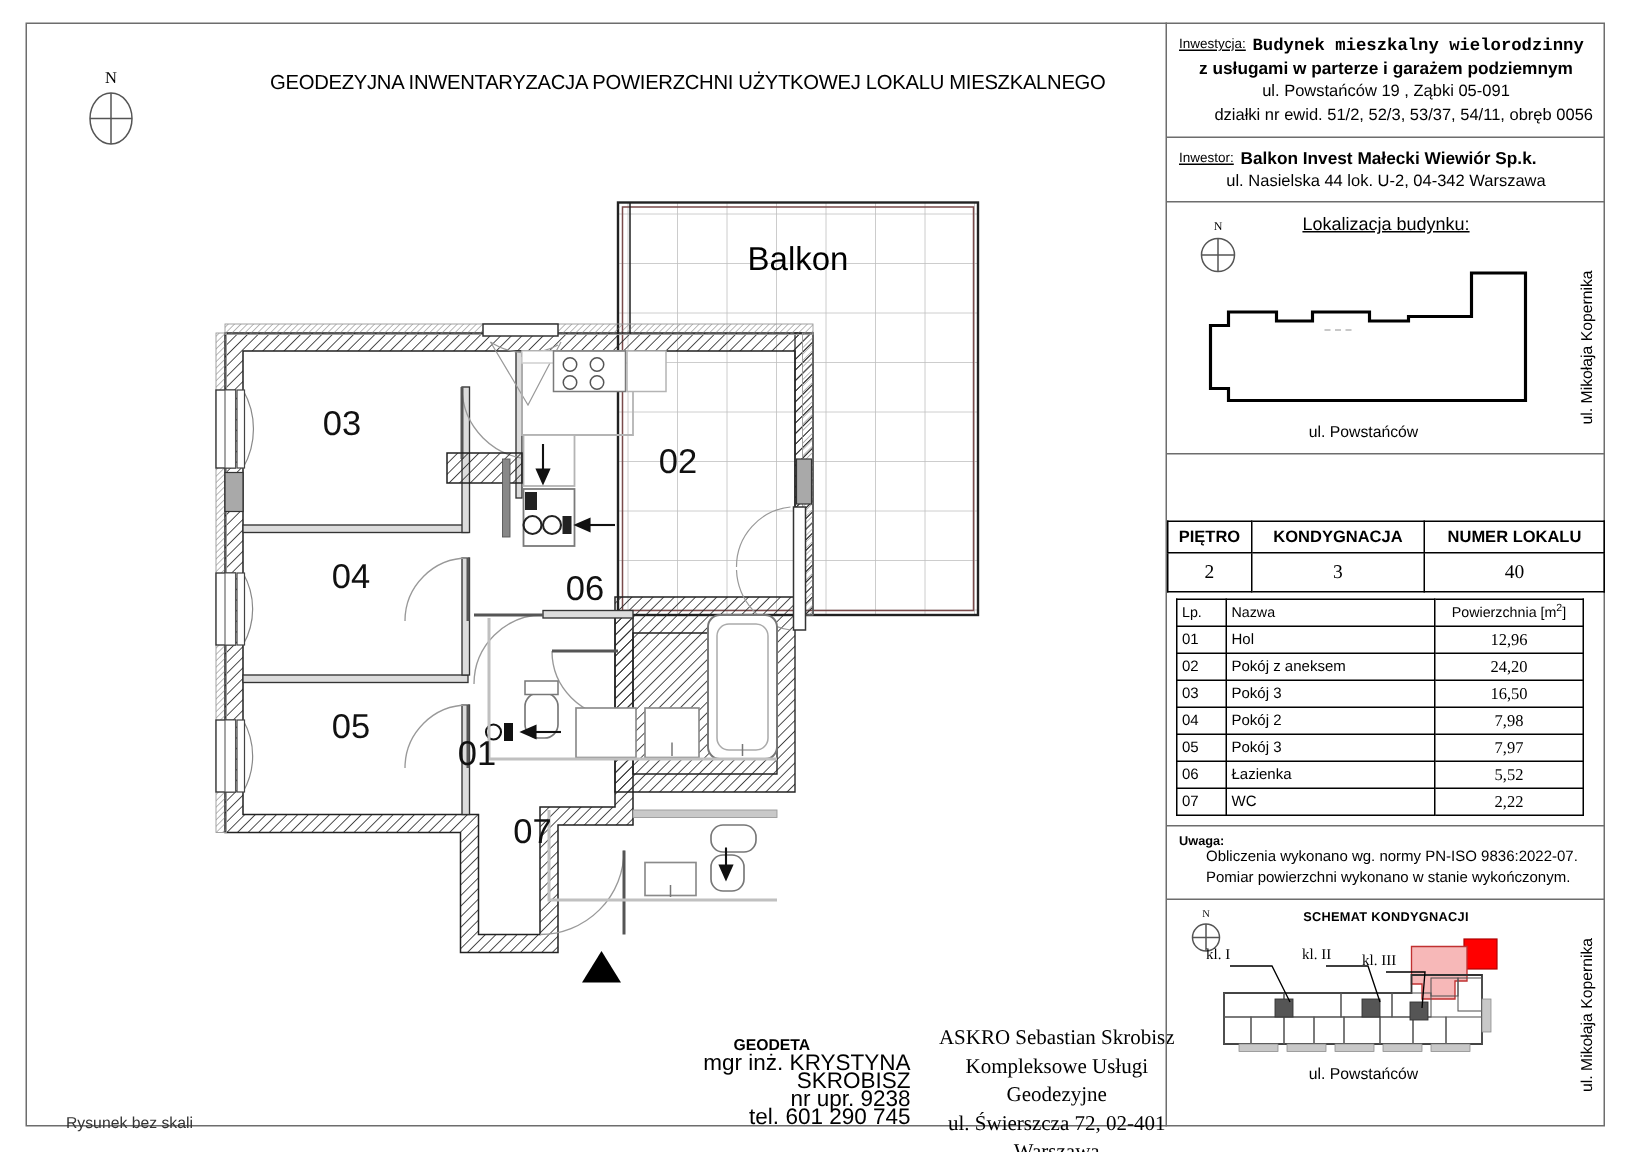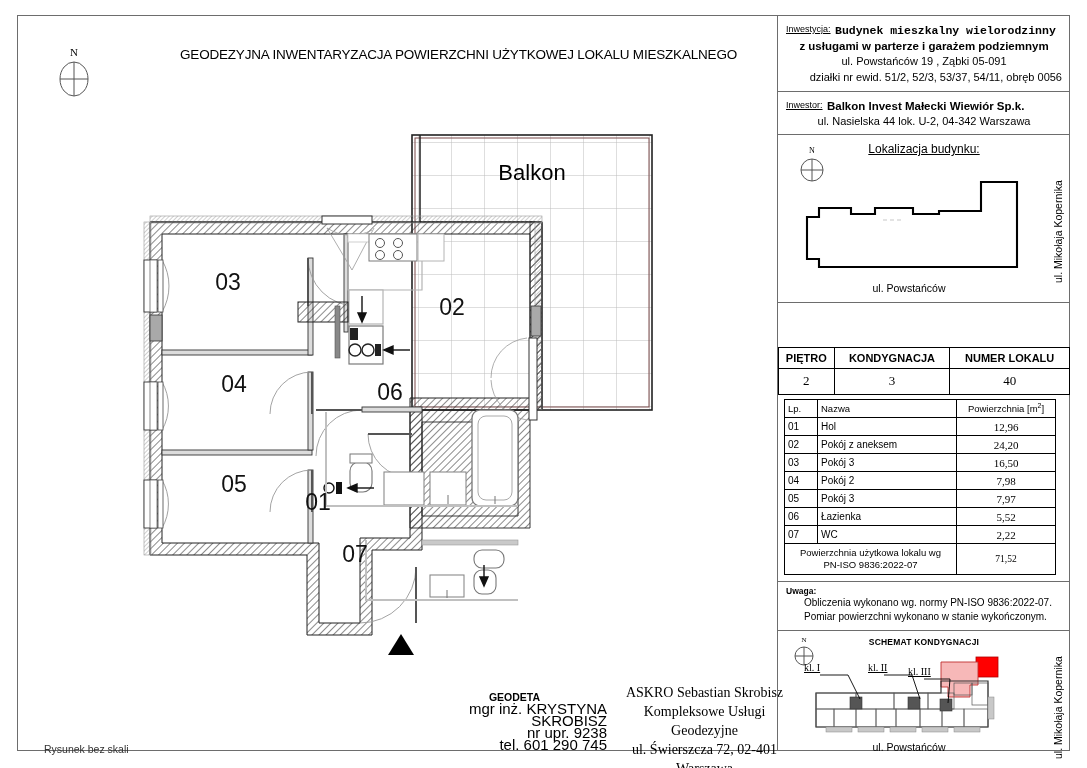--- a/index.html
+++ b/index.html
@@ -73,21 +73,21 @@
   .rooms .pw{width:92px;}
 
   .uwaga{padding:4px 8px 6px;}
   .uwaga .hl{font-size:8.5px;font-weight:bold;}
   .uwaga .tx{font-size:10px;line-height:14px;padding-left:18px;}
 
   .schemat{height:128px;border-bottom:none;}
   .schemat .t{position:absolute;left:0;right:0;top:6px;text-align:center;
               font-size:8.5px;font-weight:bold;letter-spacing:.2px;}
   .schemat .street{position:absolute;left:0;right:30px;bottom:6px;text-align:center;font-size:10.5px;}
-  .kl{position:absolute;font-size:10px;font-family:"Liberation Serif",serif;text-decoration:underline;}
+  .kl{position:absolute;font-size:10px;font-family:"Liberation Serif",serif;}
 
   svg{display:block;overflow:visible;}
 </style>
 </head>
 <body>
 
 <div class="frame"></div>
 
 <div class="drawing">
 
@@ -404,27 +404,20 @@
       </tr>
       <tr>
         <td class="lp">06</td>
         <td>Łazienka</td>
         <td class="num">5,52</td>
       </tr>
       <tr>
         <td class="lp">07</td>
         <td>WC</td>
         <td class="num">2,22</td>
-      </tr>
-      <tr class="sum">
-        <td colspan="2">
-          <span>Powierzchnia użytkowa lokalu wg</span><br>
-          <span>PN-ISO 9836:2022-07</span>
-        </td>
-        <td class="num">71,52</td>
       </tr>
     </tbody>
       </table>
   </div>
 
   <div class="pbox uwaga">
     <div class="hl">Uwaga:</div>
     <div class="tx">Obliczenia wykonano wg. normy PN-ISO 9836:2022-07.</div>
     <div class="tx">Pomiar powierzchni wykonano w stanie wykończonym.</div>
   </div>

